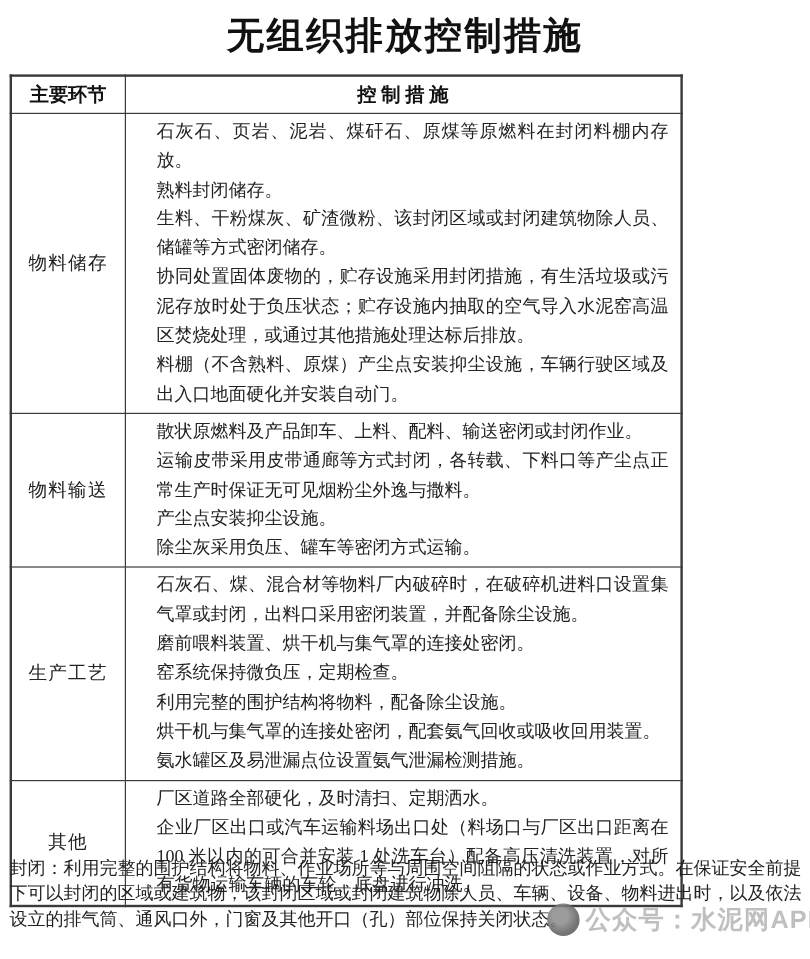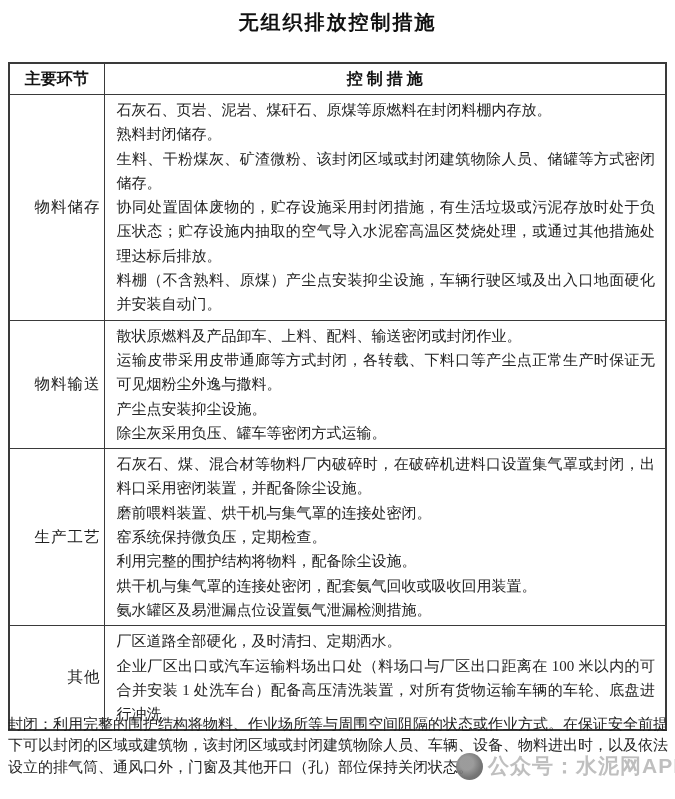--- a/index.html
+++ b/index.html
@@ -16,58 +16,58 @@
   .page {
     position: relative;
     width: 675px;
     height: 799px;
   }
   .doc-title {
     margin: 0;
     padding-top: 8px;
     height: 50px;
     text-align: center;
-    font-size: 20px;
+    font-size: 31px;
     font-weight: bold;
     letter-spacing: 2px;
     color: #111;
     line-height: 1.4;
   }
   table.measures-table {
     position: absolute;
     left: 8px;
     top: 62px;
-    width: 659px;
+    width: 561px;
     border-collapse: collapse;
     table-layout: fixed;
   }
   table.measures-table col.col-cat { width: 95px; }
   table.measures-table th,
   table.measures-table td {
     border: 1px solid #3a3a3a;
     vertical-align: middle;
   }
   table.measures-table { border: 2px solid #3a3a3a; }
   table.measures-table th {
     height: 28px;
     font-size: 16px;
     font-weight: bold;
     text-align: center;
     padding: 1px 2px;
     color: #111;
   }
   td.cat {
-    text-align: right;
+    text-align: center;
     font-size: 15.5px;
     letter-spacing: 1px;
     color: #222;
     padding: 2px 3px;
   }
   td.meas {
-    padding: 3px 10px 3px 12px;
+    padding: 3px 10px 3px 26px;
   }
   td.meas p {
     margin: 0;
     font-size: 15px;
     line-height: 1.62;
     text-align: justify;
     color: #222;
   }
   .footnotes {
     position: absolute;

